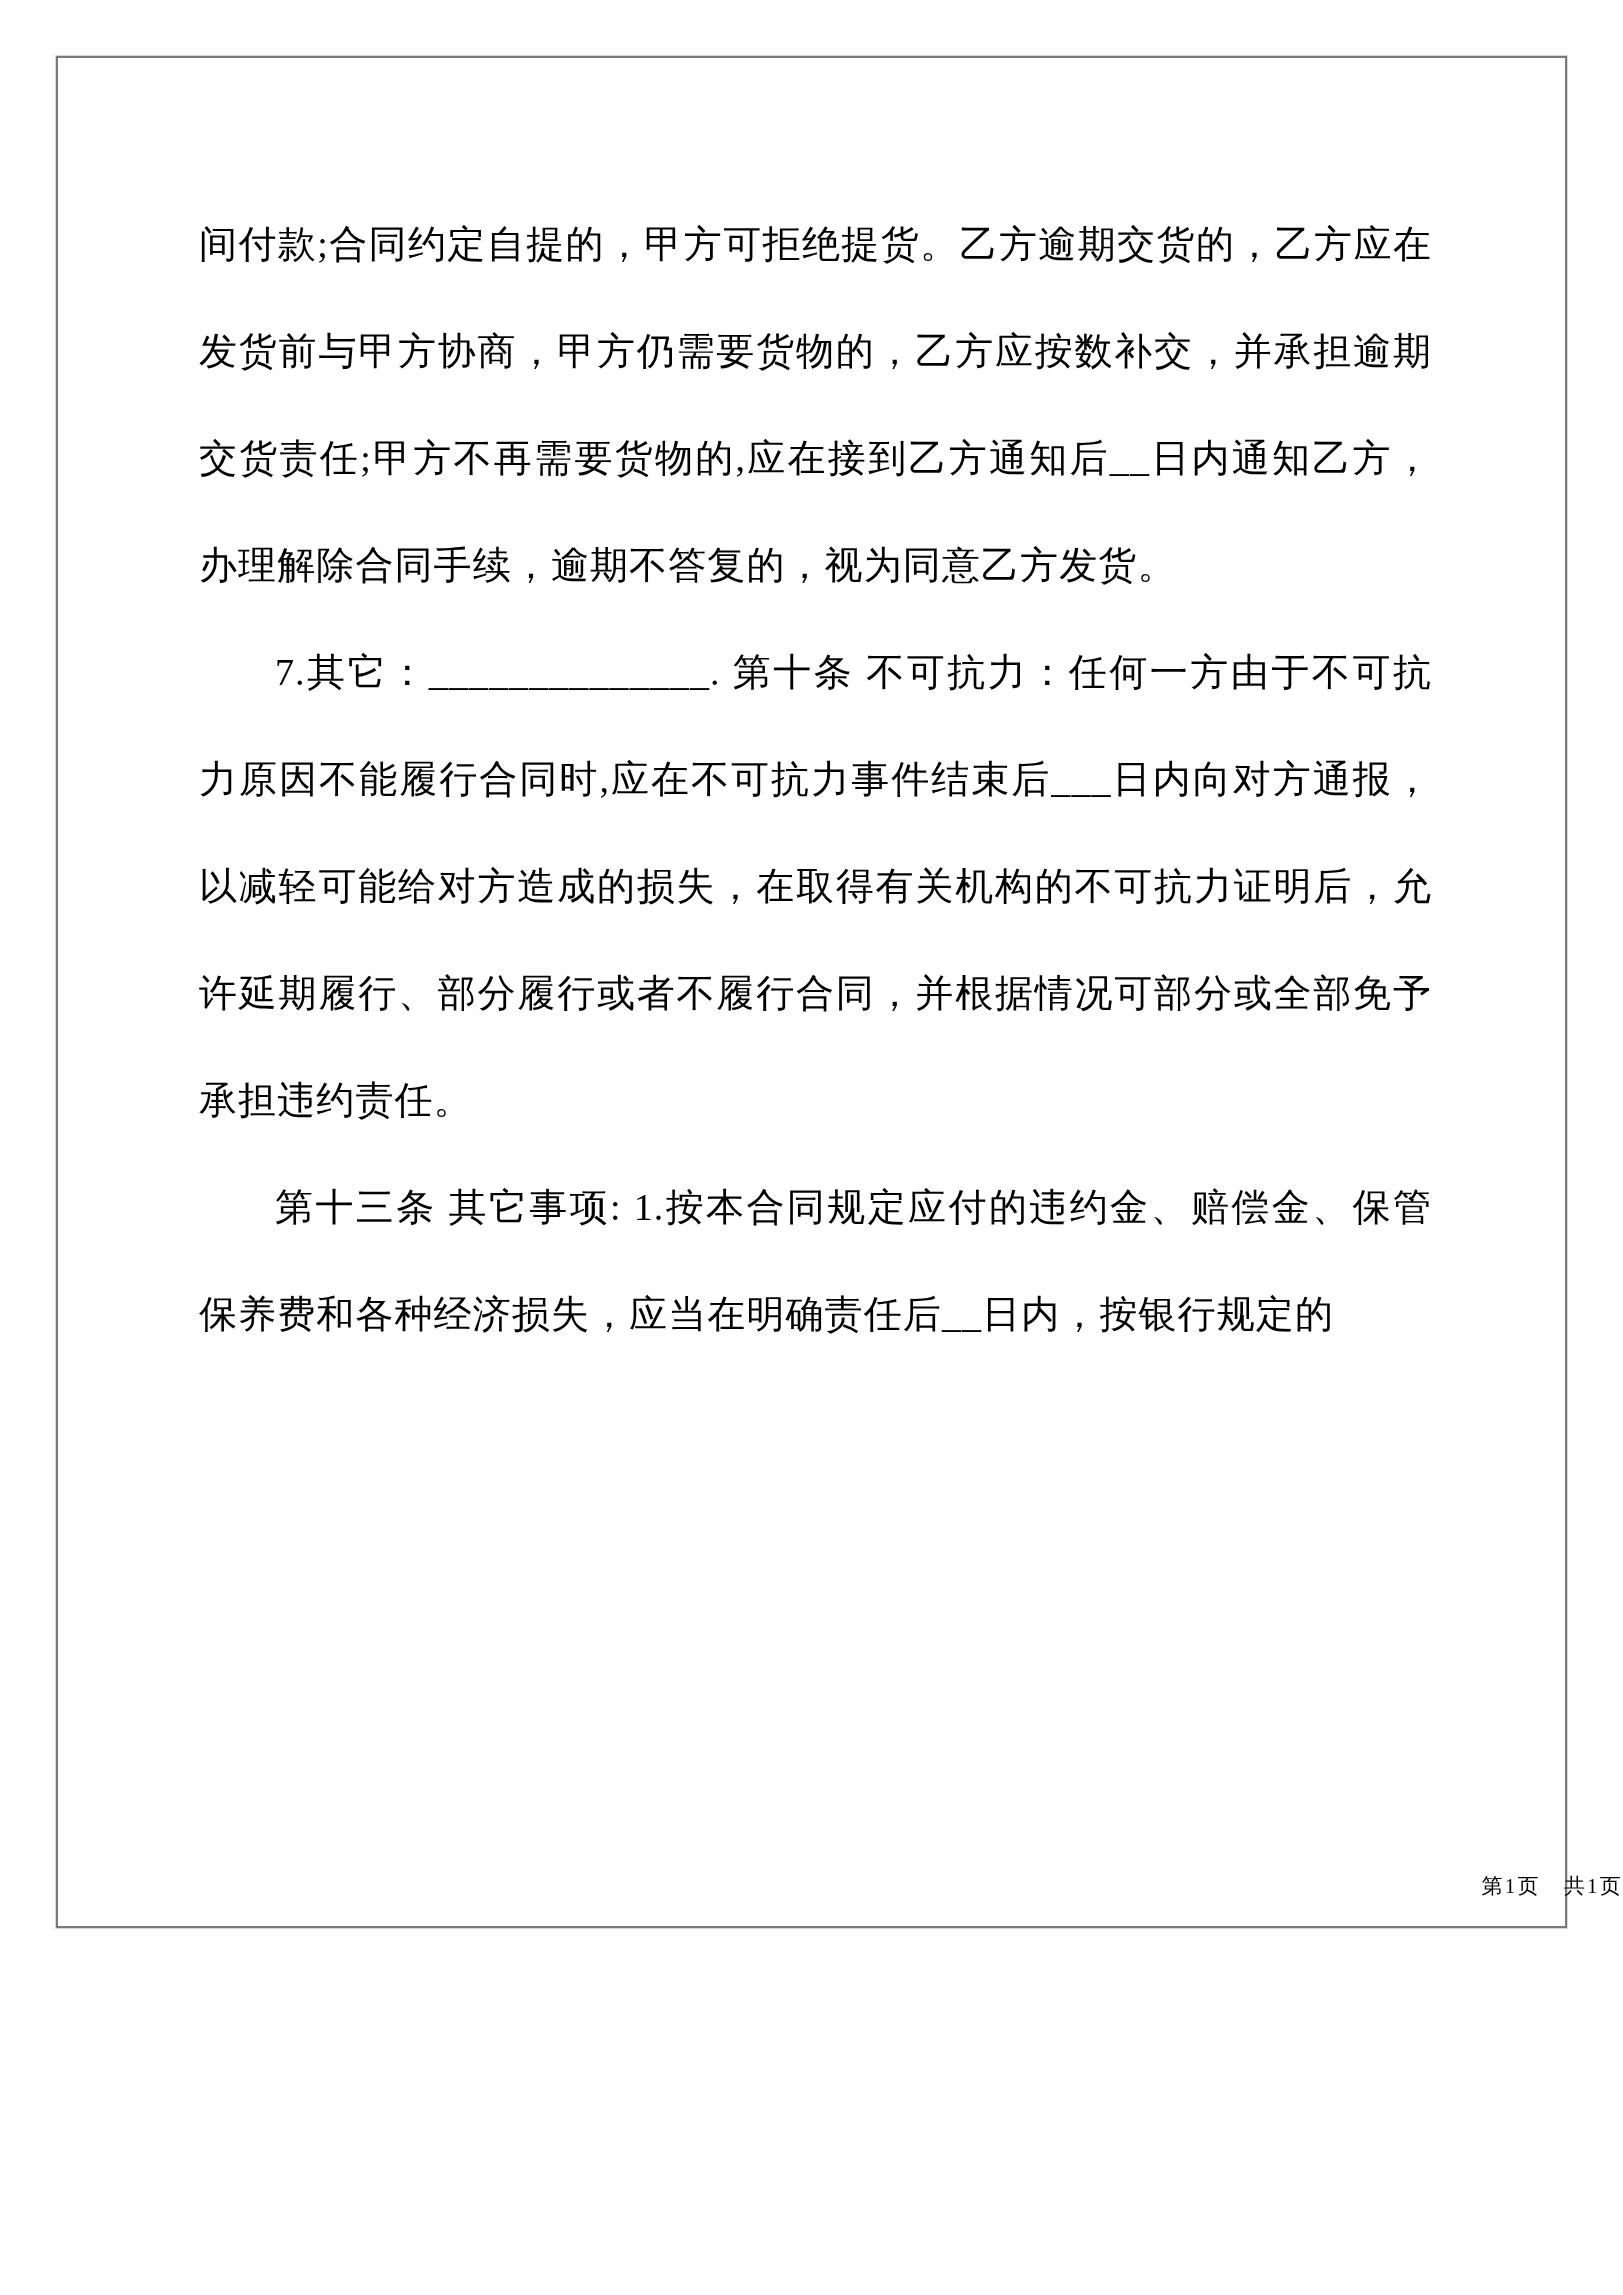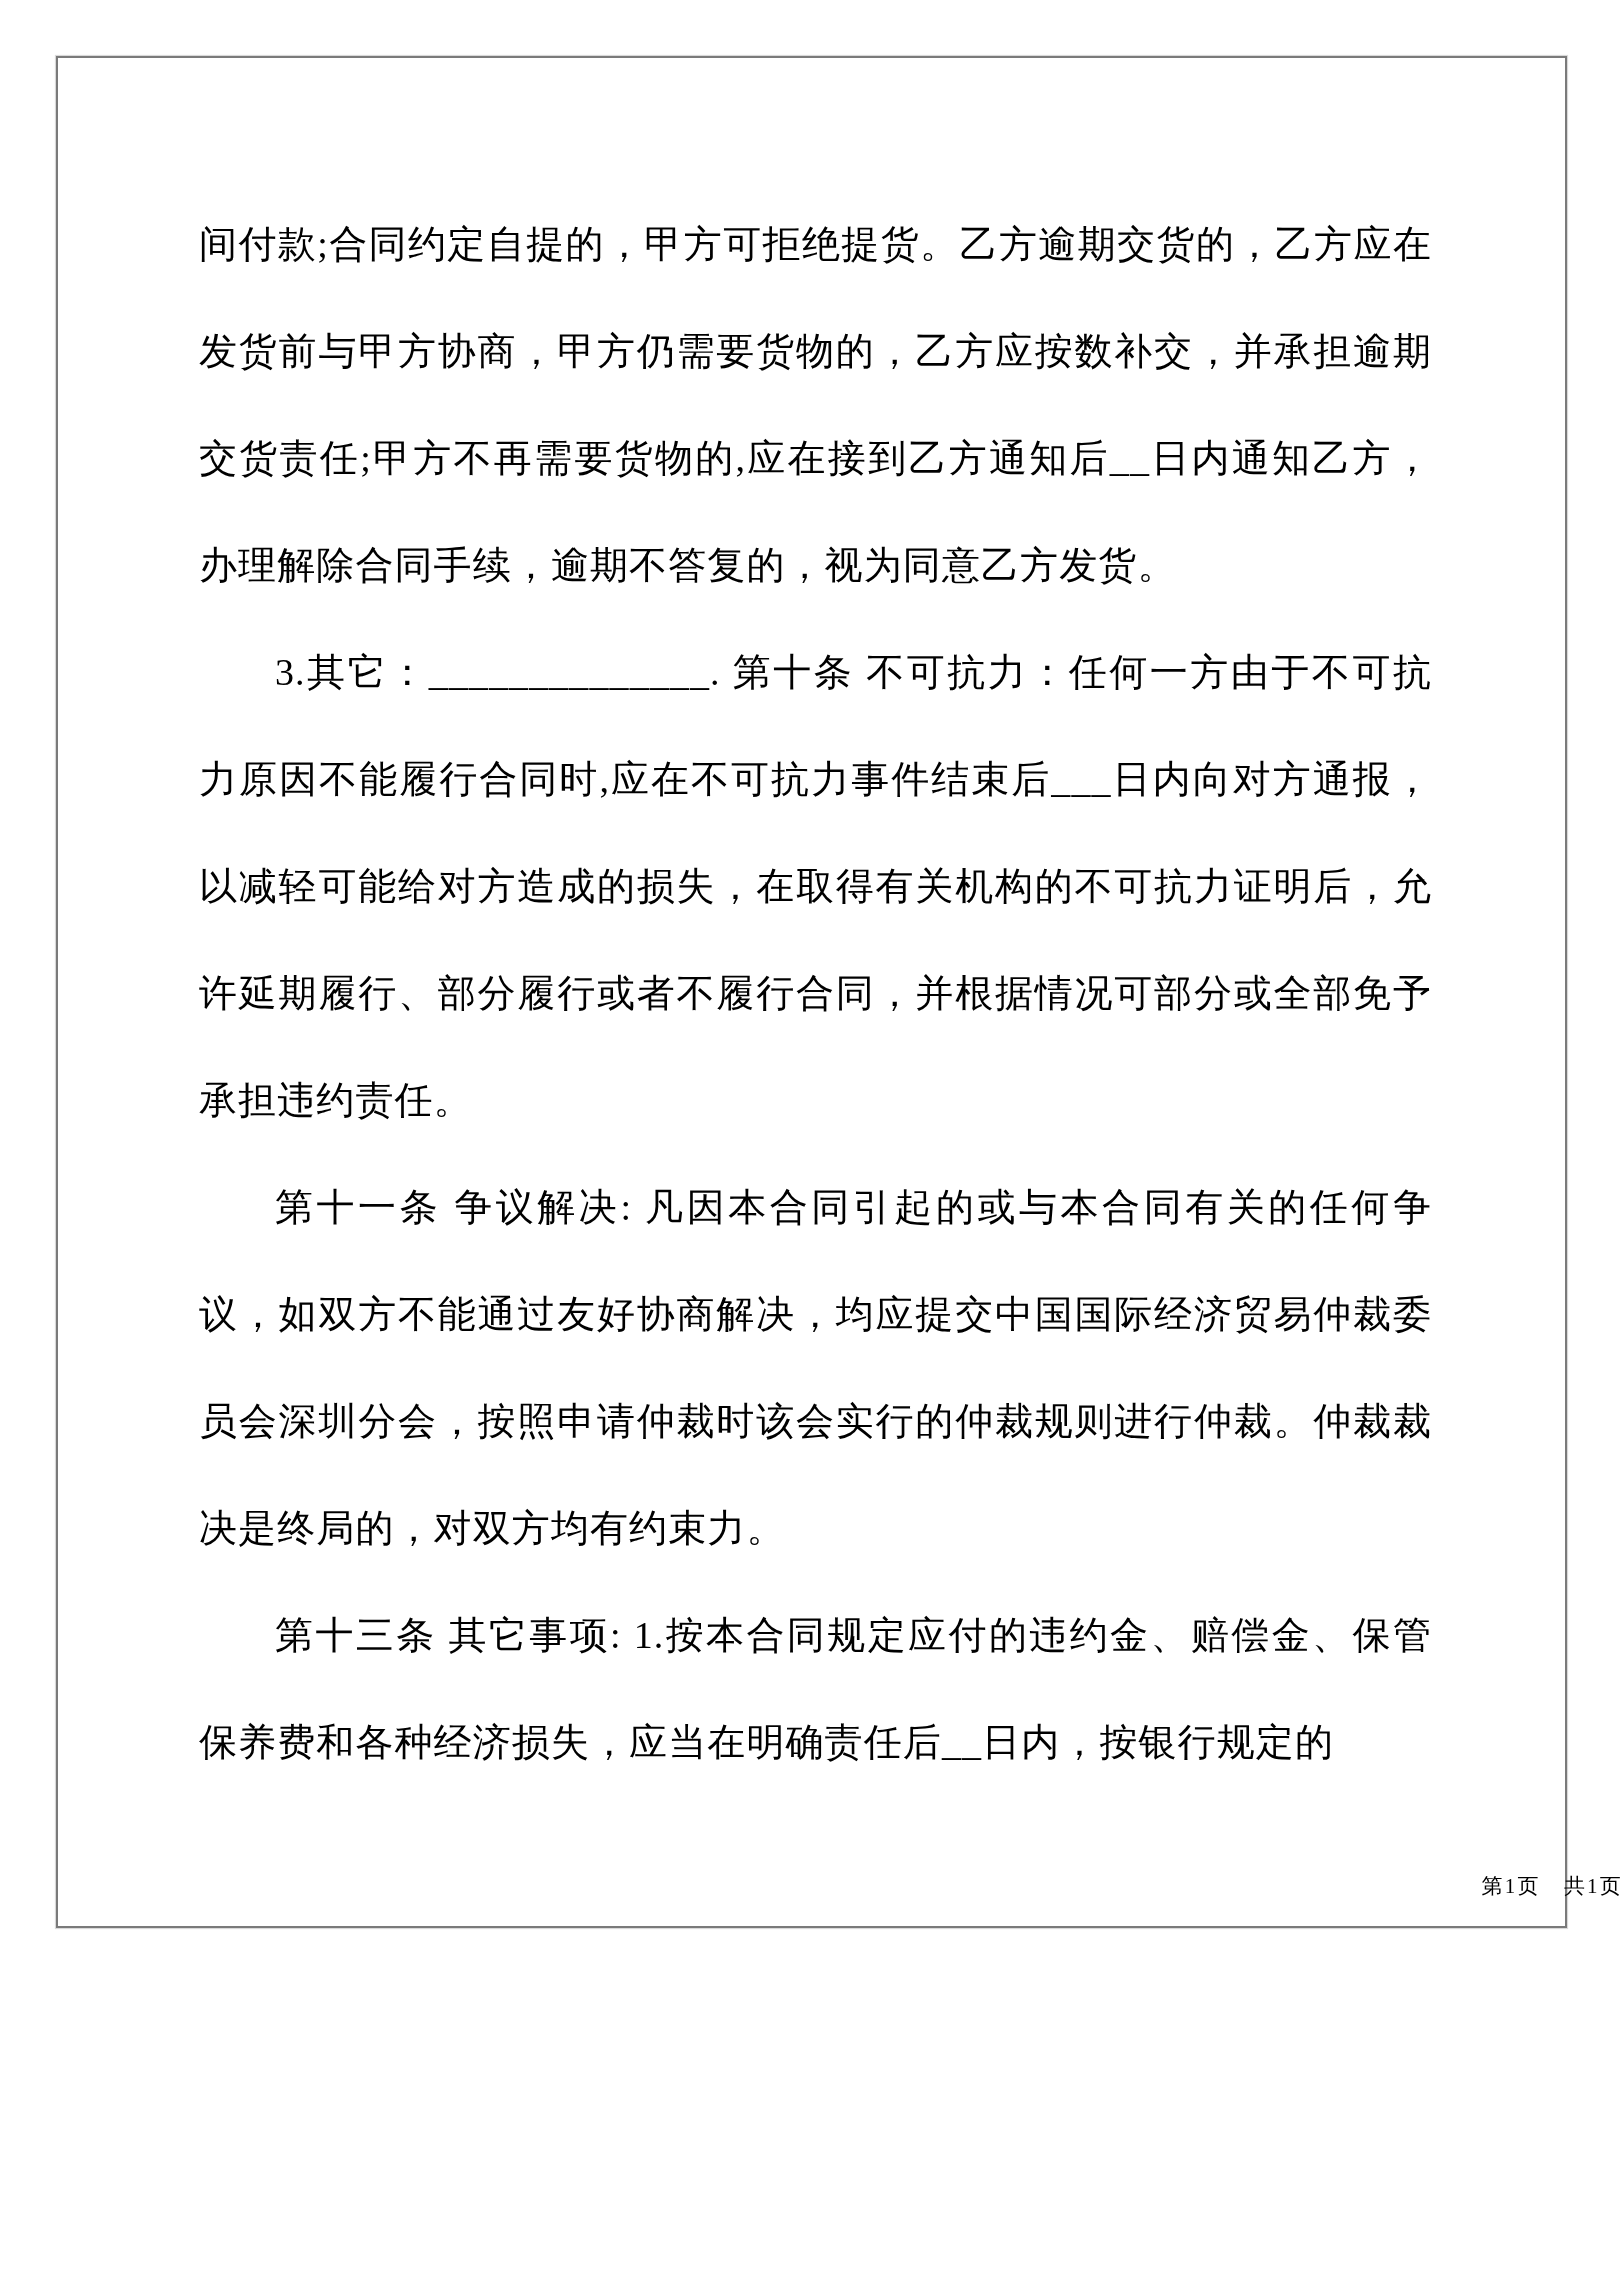--- a/index.html
+++ b/index.html
@@ -61,23 +61,22 @@
 </head>
 <body>
 
 <div class="page">
 
   <div class="border-frame"></div>
 
   <div class="content">
     <p>间付款;合同约定自提的，甲方可拒绝提货。乙方逾期交货的，乙方应在发货前与甲方协商，甲方仍需要货物的，乙方应按数补交，并承担逾期交货责任;甲方不再需要货物的,应在接到乙方通知后__日内通知乙方，办理解除合同手续，逾期不答复的，视为同意乙方发货。</p>
 
-    <p class="indent">3.其它：______________. 第十条 不可抗力：任何一方由于不可抗力原因不能履行合同时,应在不可抗力事件结束后___日内向对方通报，以减轻可能给对方造成的损失，在取得有关机构的不可抗力证明后，允许延期履行、部分履行或者不履行合同，并根据情况可部分或全部免予承担违约责任。</p>
+    <p class="indent">7.其它：______________. 第十条 不可抗力：任何一方由于不可抗力原因不能履行合同时,应在不可抗力事件结束后___日内向对方通报，以减轻可能给对方造成的损失，在取得有关机构的不可抗力证明后，允许延期履行、部分履行或者不履行合同，并根据情况可部分或全部免予承担违约责任。</p>
 
-    <p class="indent">第十一条 争议解决: 凡因本合同引起的或与本合同有关的任何争议，如双方不能通过友好协商解决，均应提交中国国际经济贸易仲裁委员会深圳分会，按照申请仲裁时该会实行的仲裁规则进行仲裁。仲裁裁决是终局的，对双方均有约束力。</p>
 
 
 
     <p class="indent">第十三条 其它事项: 1.按本合同规定应付的违约金、赔偿金、保管保养费和各种经济损失，应当在明确责任后__日内，按银行规定的</p>
   </div>
 
   <div class="footer">第1页　共1页</div>
 
 </div>
 

